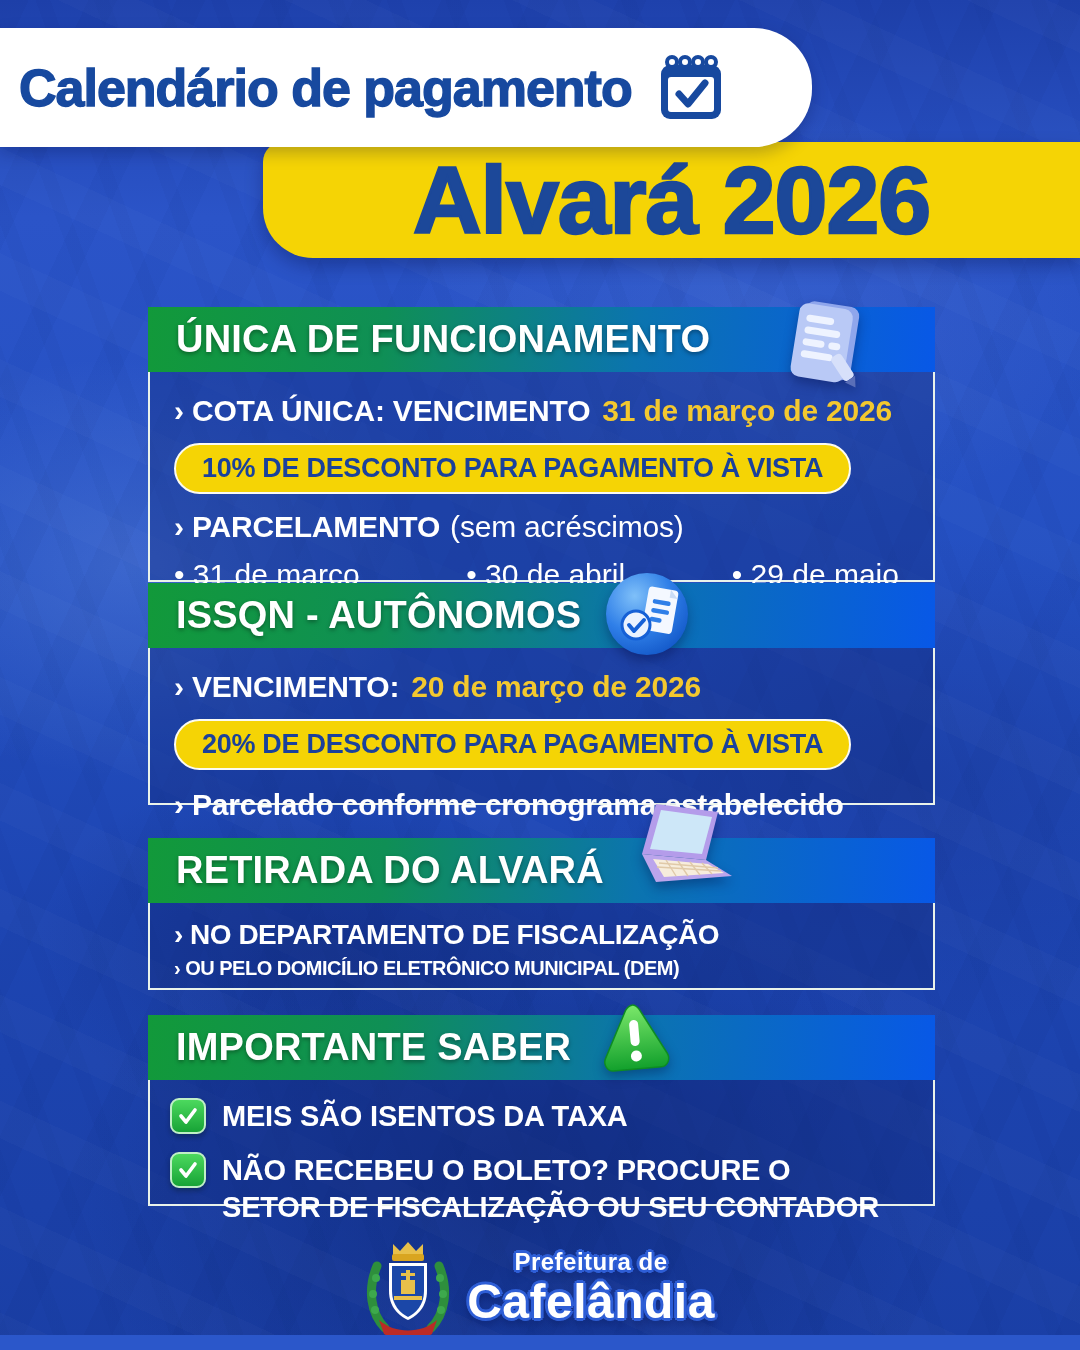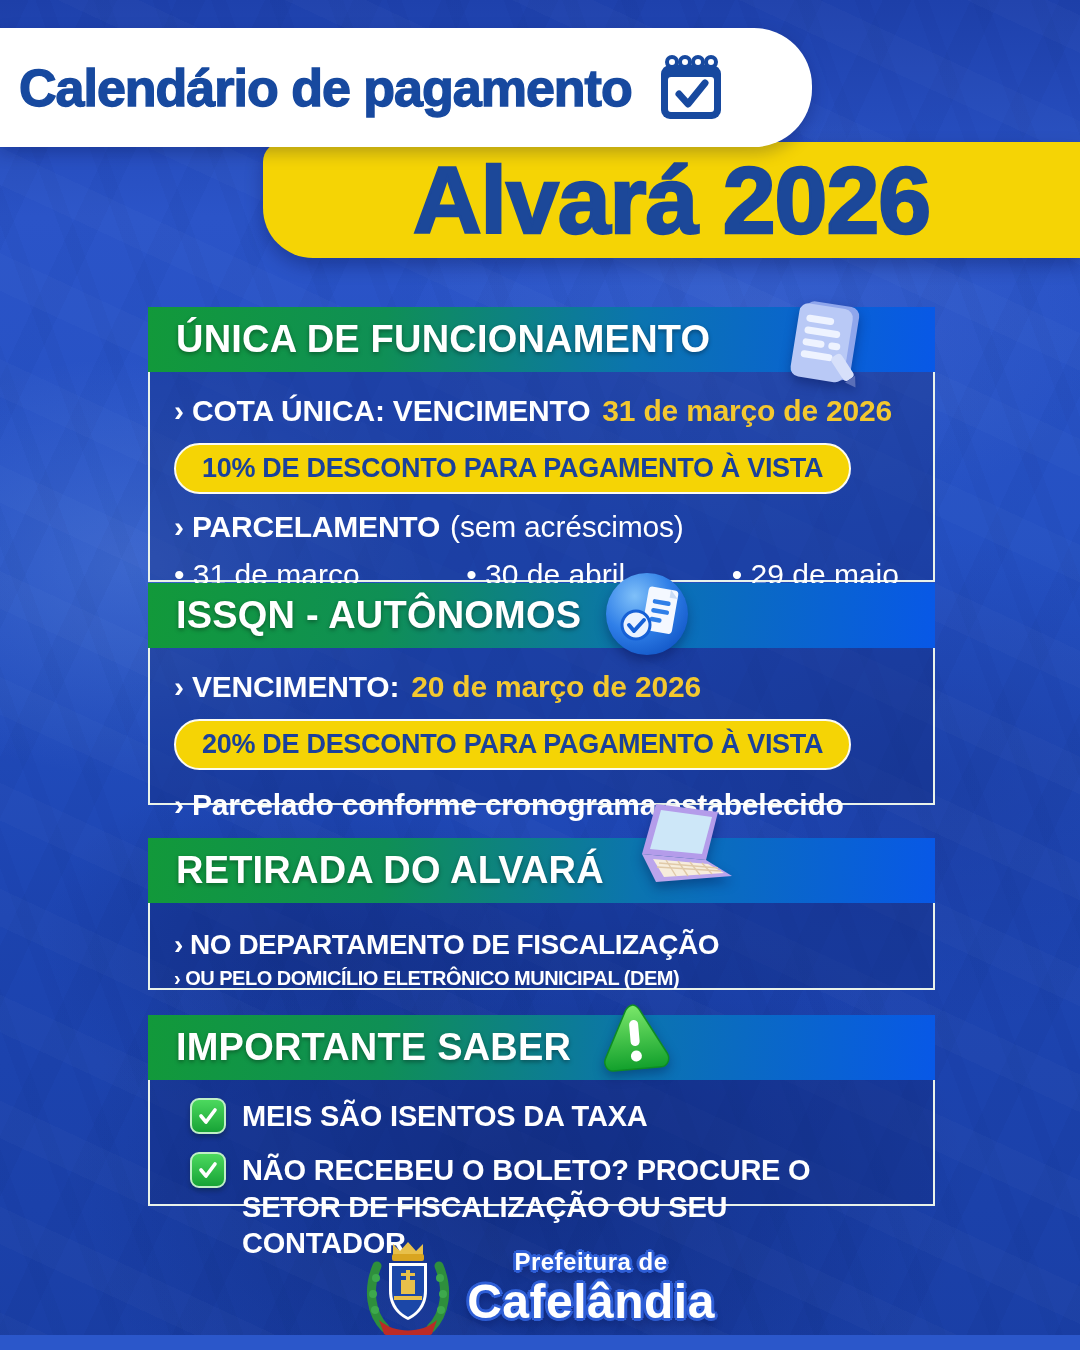--- a/index.html
+++ b/index.html
@@ -50,23 +50,23 @@
 
   .pill { display:inline-block; background:#F5D405; border:2px solid #FBFBF2; border-radius:34px;
     padding:8px 26px; color:#1A419B; font-size:27px; font-weight:bold; letter-spacing:-0.3px;
     margin-top:15px; white-space:nowrap; }
 
   .body-pad1 { padding:22px 24px 14px 24px; }
   .dates-row { display:flex; justify-content:space-between; margin-top:14px; padding-right:10px;
     font-size:30px; color:#FFFFFF; }
   .date-item { white-space:nowrap; }
 
-  .lines-pad { padding:26px 24px; display:flex; flex-direction:column; gap:6px; }
-
-  .checks-pad { padding:18px 40px; display:flex; flex-direction:column; gap:18px; }
+  .lines-pad { padding:16px 24px; display:flex; flex-direction:column; gap:6px; }
+
+  .checks-pad { padding:18px 20px; display:flex; flex-direction:column; gap:18px; }
   .check-row { display:flex; align-items:flex-start; gap:16px; }
   .check-box { flex:0 0 auto; width:36px; height:36px; border-radius:9px; margin-top:0;
     background:linear-gradient(180deg,#4CD95E 0%,#17A336 100%); border:2px solid #BFEFC6;
     display:flex; align-items:center; justify-content:center; box-shadow:0 3px 5px rgba(0,20,10,0.3); }
   .check-text { font-size:29px; font-weight:bold; color:#FFFFFF; letter-spacing:-0.2px; max-width:660px; line-height:1.25; }
 
   
   .hdr-icon { position:absolute; pointer-events:none; }
   .icon-docpen { right:62px; top:-16px; width:100px; height:100px; filter:drop-shadow(0 5px 6px rgba(0,10,60,0.35)); }
   .icon-inline { position:relative; margin-left:22px; flex:0 0 auto; }

